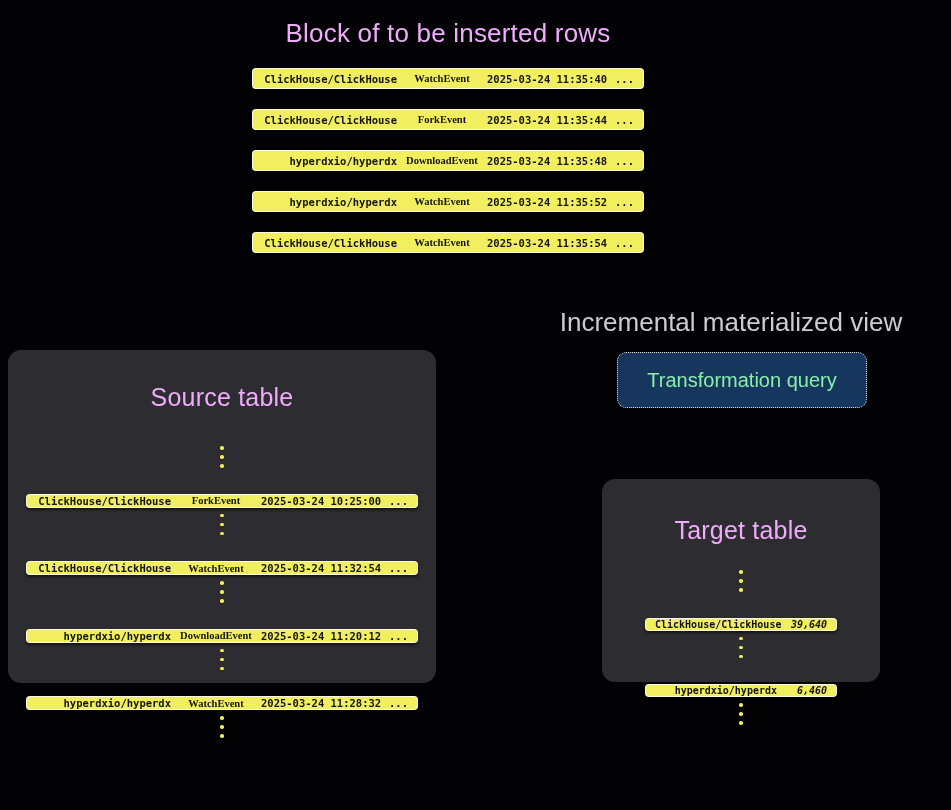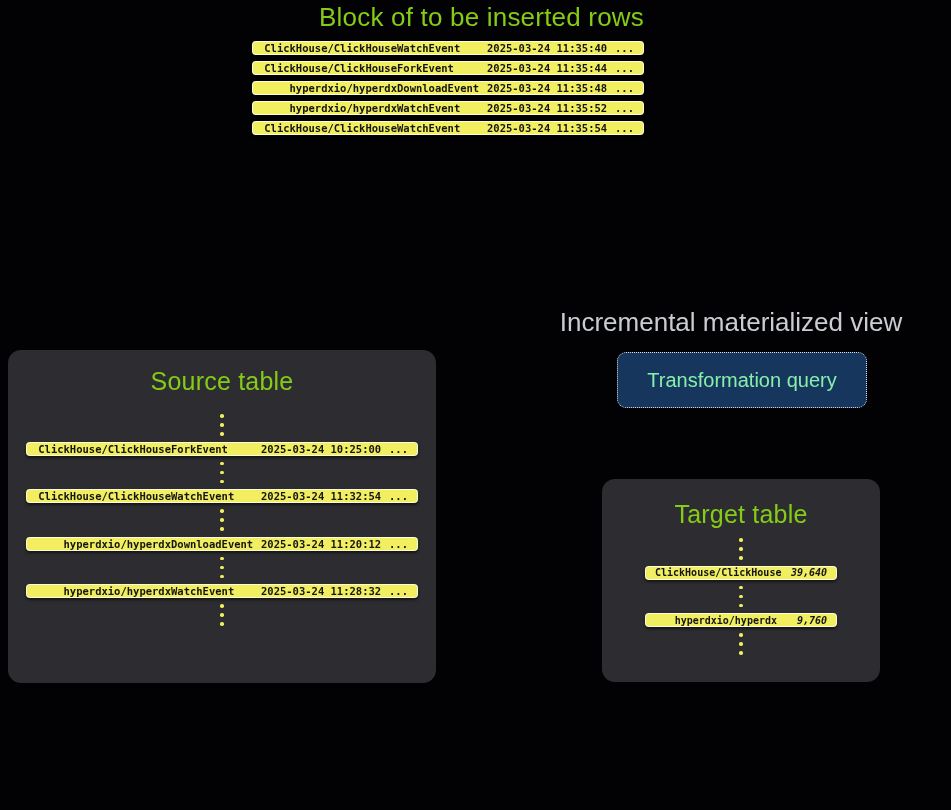--- a/index.html
+++ b/index.html
@@ -3,34 +3,35 @@
 <meta charset="utf-8">
 <style>
   html,body{margin:0;padding:0;}
   body{
     width:951px;height:810px;position:relative;overflow:hidden;
     background:#020204;
     font-family:"Liberation Sans",sans-serif;
   }
   
   .sec-title{
-    color:#84cc16;font-size:26px;font-weight:400;text-align:right;
-    line-height:30px;letter-spacing:.2px;margin:0;
+    color:#f0abfc;font-size:26px;font-weight:400;text-align:center;
+    line-height:30px;letter-spacing:.2px;margin:16px;
   }
   
   .pill{
-    box-sizing:border-box;height:14px;width:392px;
+    box-sizing:border-box;height:21px;width:392px;
     background:#f1ef60;border:1px solid rgba(255,255,255,.78);border-radius:4px;
     display:flex;align-items:center;justify-content:space-between;
     padding:0 9px;white-space:nowrap;
     font-family:"DejaVu Sans Mono",monospace;font-weight:700;font-size:10.5px;color:#141414;
     box-shadow:0 2px 3px rgba(0,0,0,.55);
+    margin-top:20px;
   }
   .c-repo{width:135px;text-align:right;}
-  .c-event{width:90px;}
+  .c-event{width:90px;text-align:center;font-family:Liberation Serif, serif;}
   .c-date{width:124px;text-align:left;}
   .c-more{flex:1;text-align:right;}
   
   .top-group{position:absolute;left:252px;top:2px;width:392px;}
   .top-group .sec-title{margin-bottom:9px;}
   .top-group .pill{margin-bottom:6px;}
   
   .panel{
     position:absolute;background:#2d2d31;border-radius:13px;
     display:flex;flex-direction:column;align-items:center;box-sizing:border-box;
@@ -175,20 +176,20 @@
     <span class="t-count">39,640</span>
   </div>
   <div class="vdots">
       <i></i>
       <i></i>
       <i></i>
     </div>
 
   <div class="pill tpill">
     <span class="t-repo">hyperdxio/hyperdx</span>
-    <span class="t-count">9,760</span>
+    <span class="t-count">6,460</span>
   </div>
   <div class="vdots">
       <i></i>
       <i></i>
       <i></i>
     </div>
 </div>
 
 </body></html>

